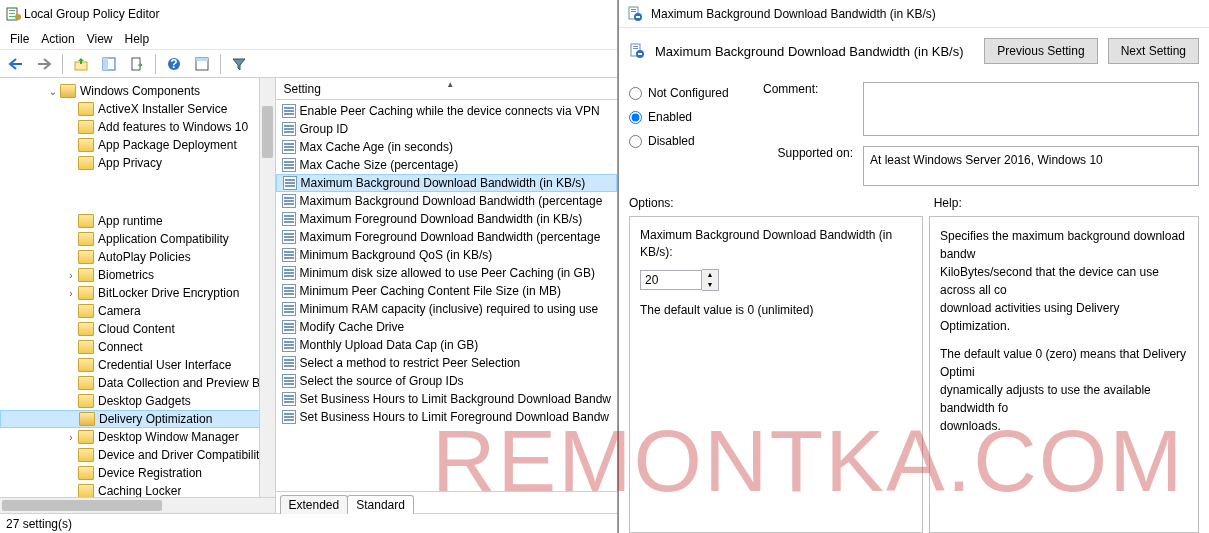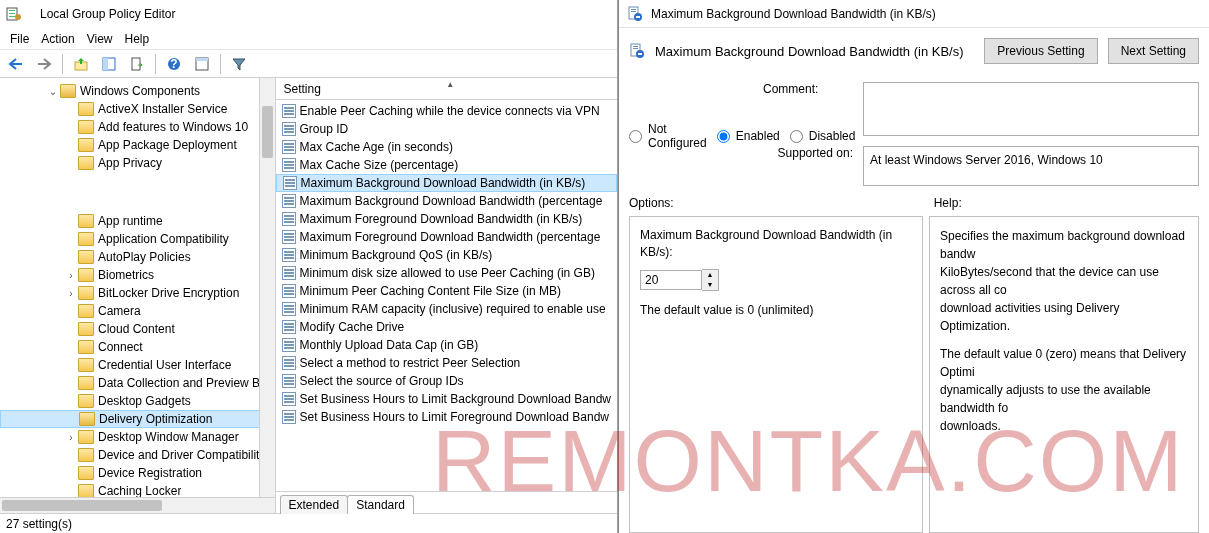--- a/index.html
+++ b/index.html
@@ -1,20 +1,20 @@
 <!DOCTYPE html>
 <html><head>
 <meta charset="utf-8">
 <style>
   * { box-sizing: border-box; font-family: "Segoe UI", Tahoma, sans-serif; font-size: 12px; }
   body { margin: 0; padding: 0; background: #fff; position: relative; width: 1209px; height: 533px; overflow: hidden; }
   
   
   .gpedit { position: absolute; left: 0; top: 0; width: 618px; height: 533px; border-right: 1px solid #a0a0a0; background: #fff; display: flex; flex-direction: column; }
-  .titlebar-gp { height: 28px; display: flex; align-items: center; padding: 0 6px; gap: 18px; background: #fff; }
+  .titlebar-gp { height: 28px; display: flex; align-items: center; padding: 0 6px; gap: 2px; background: #fff; }
   .menubar { height: 22px; display: flex; align-items: center; gap: 12px; padding: 0 10px; border-bottom: 1px solid #e5e5e5; }
   .menubar span { color: #000; }
   .toolbar { height: 28px; display: flex; align-items: center; gap: 4px; padding: 0 4px; border-bottom: 1px solid #d0d0d0; }
   .tb-btn { width: 24px; height: 22px; display:flex; align-items:center; justify-content:center; }
   .sep { width: 1px; height: 20px; background: #c0c0c0; margin: 0 2px; }
   
   .gp-body { flex: 1; display: flex; min-height: 0; }
   .tree-pane { width: 286px; border-right: 1px solid #d0d0d0; display:flex; flex-direction:column; position:relative; }
   .tree-scroll { flex:1; overflow:hidden; position:relative; }
   .tree { padding: 4px 0 4px 0; }
@@ -46,21 +46,21 @@
   .statusbar { height:20px; border-top:1px solid #d0d0d0; display:flex; align-items:center; padding:0 6px; }
   
   
   .dialog { position:absolute; left:618px; top:0; right:0; height:533px; background:#fff; border-left:1px solid #888; display:flex; flex-direction:column; }
   .dlg-title { height:28px; display:flex; align-items:center; gap:8px; padding:0 8px; border-bottom:1px solid #e5e5e5; background:#fff; }
   .dlg-head2 { height:46px; display:flex; align-items:center; padding:6px 10px; gap:10px; }
   .dlg-head2 .label { flex:1; font-size:13px; }
   .btn { background:#e1e1e1; border:1px solid #adadad; padding:5px 12px; cursor:pointer; }
   
   .dlg-body-top { display:flex; padding:8px 10px 4px 10px; gap:14px; }
-  .radio-col { width:120px; display:flex; gap:10px; padding-top:4px; }
+  .radio-col { width:120px; display:flex; flex-direction:column; gap:10px; padding-top:4px; }
   .radio { display:flex; align-items:center; gap:6px; }
   .radio input { margin:0; }
   .meta-col { flex:1; display:flex; flex-direction:column; gap:10px; }
   .meta-row { display:flex; gap:10px; }
   .meta-label { width:90px; text-align:left; }
   .meta-box { flex:1; border:1px solid #abadb3; background:#fff; padding:6px; min-height:24px; }
   .meta-box.tall { min-height:54px; }
   .meta-box.supported { min-height:40px; }
   
   .sections { display:flex; padding:6px 10px 0 10px; gap:260px; }
@@ -324,21 +324,21 @@
           <div class="setting-row">
             <span class="pol-icon"></span>
             <span>Minimum disk size allowed to use Peer Caching (in GB)</span>
           </div>
           <div class="setting-row">
             <span class="pol-icon"></span>
             <span>Minimum Peer Caching Content File Size (in MB)</span>
           </div>
           <div class="setting-row">
             <span class="pol-icon"></span>
-            <span>Minimum RAM capacity (inclusive) required to enable use</span>
+            <span>Minimum RAM capacity (inclusive) required to using use</span>
           </div>
           <div class="setting-row">
             <span class="pol-icon"></span>
             <span>Modify Cache Drive</span>
           </div>
           <div class="setting-row">
             <span class="pol-icon"></span>
             <span>Monthly Upload Data Cap (in GB)</span>
           </div>
           <div class="setting-row">

